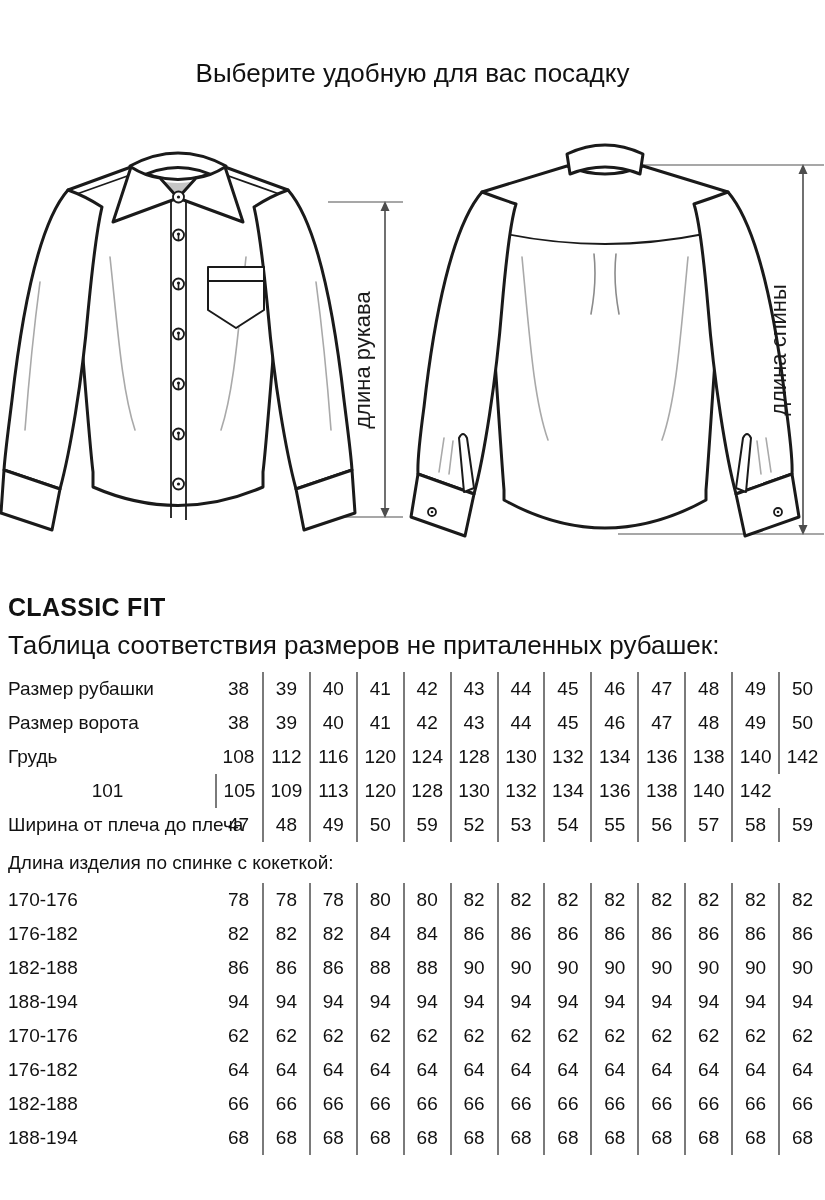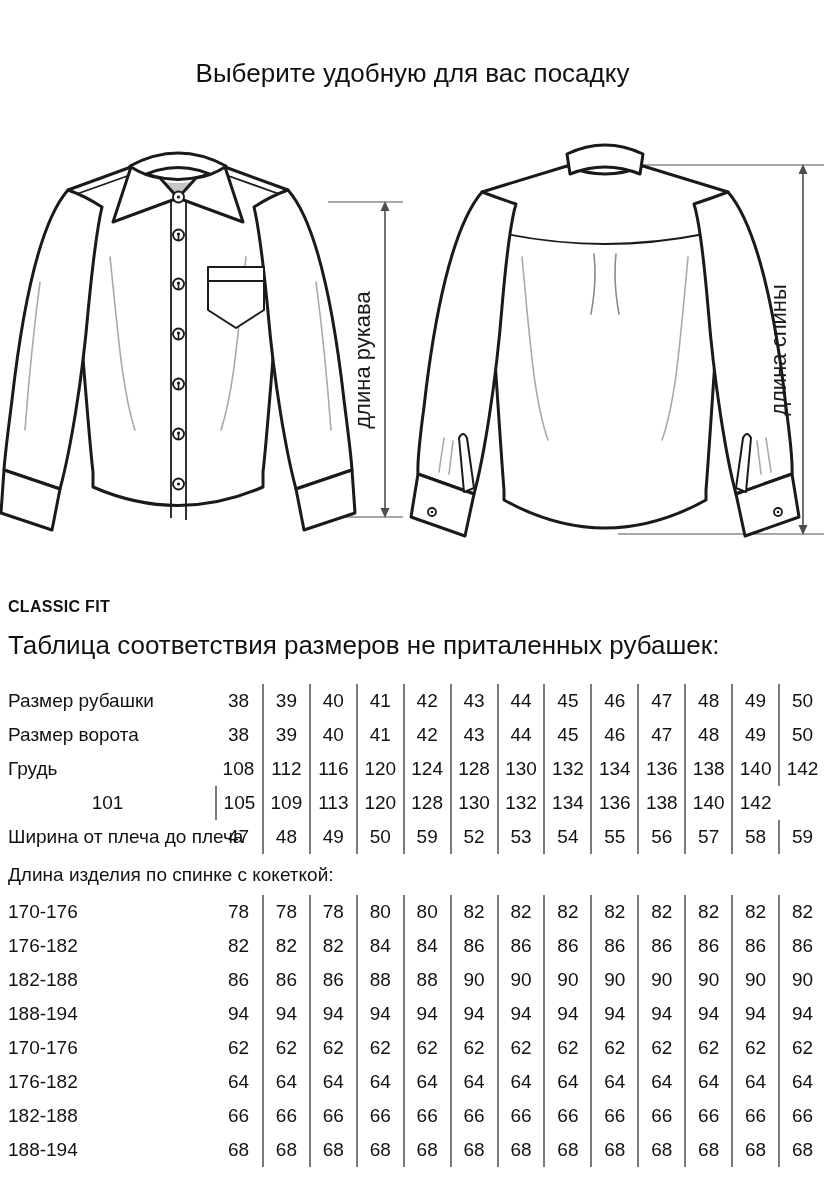--- a/index.html
+++ b/index.html
@@ -8,25 +8,25 @@
     font-family:"Liberation Sans","DejaVu Sans",sans-serif;
     color:#121212;-webkit-font-smoothing:antialiased;
   }
   .page-title{
     padding-top:58px;text-align:center;
     font-size:26px;line-height:30px;color:#111;
   }
   .drawings{position:relative;width:825px;height:420px;margin-top:44px;}
   .drawings svg{display:block;}
   .fit-heading{
-    margin:42px 0 0 8px;font-size:16px;font-weight:bold;
+    margin:42px 0 0 8px;font-size:25px;font-weight:bold;
     letter-spacing:.3px;line-height:26px;
   }
   .fit-subtitle{margin:14px 8px 0 8px;font-size:26px;line-height:22px;}
-  .size-table{margin-top:28px;width:825px;}
+  .size-table{margin-top:16px;width:825px;}
   .t-row{
     display:grid;grid-template-columns:215px repeat(13,1fr);
     height:34px;align-items:center;
   }
   .t-lab{padding-left:8px;font-size:19px;white-space:nowrap;}
   .t-val{
     font-size:19px;text-align:center;height:34px;line-height:34px;
   }
   .t-val + .t-val{border-left:2px solid #7a7a7a;}
   .t-section{

